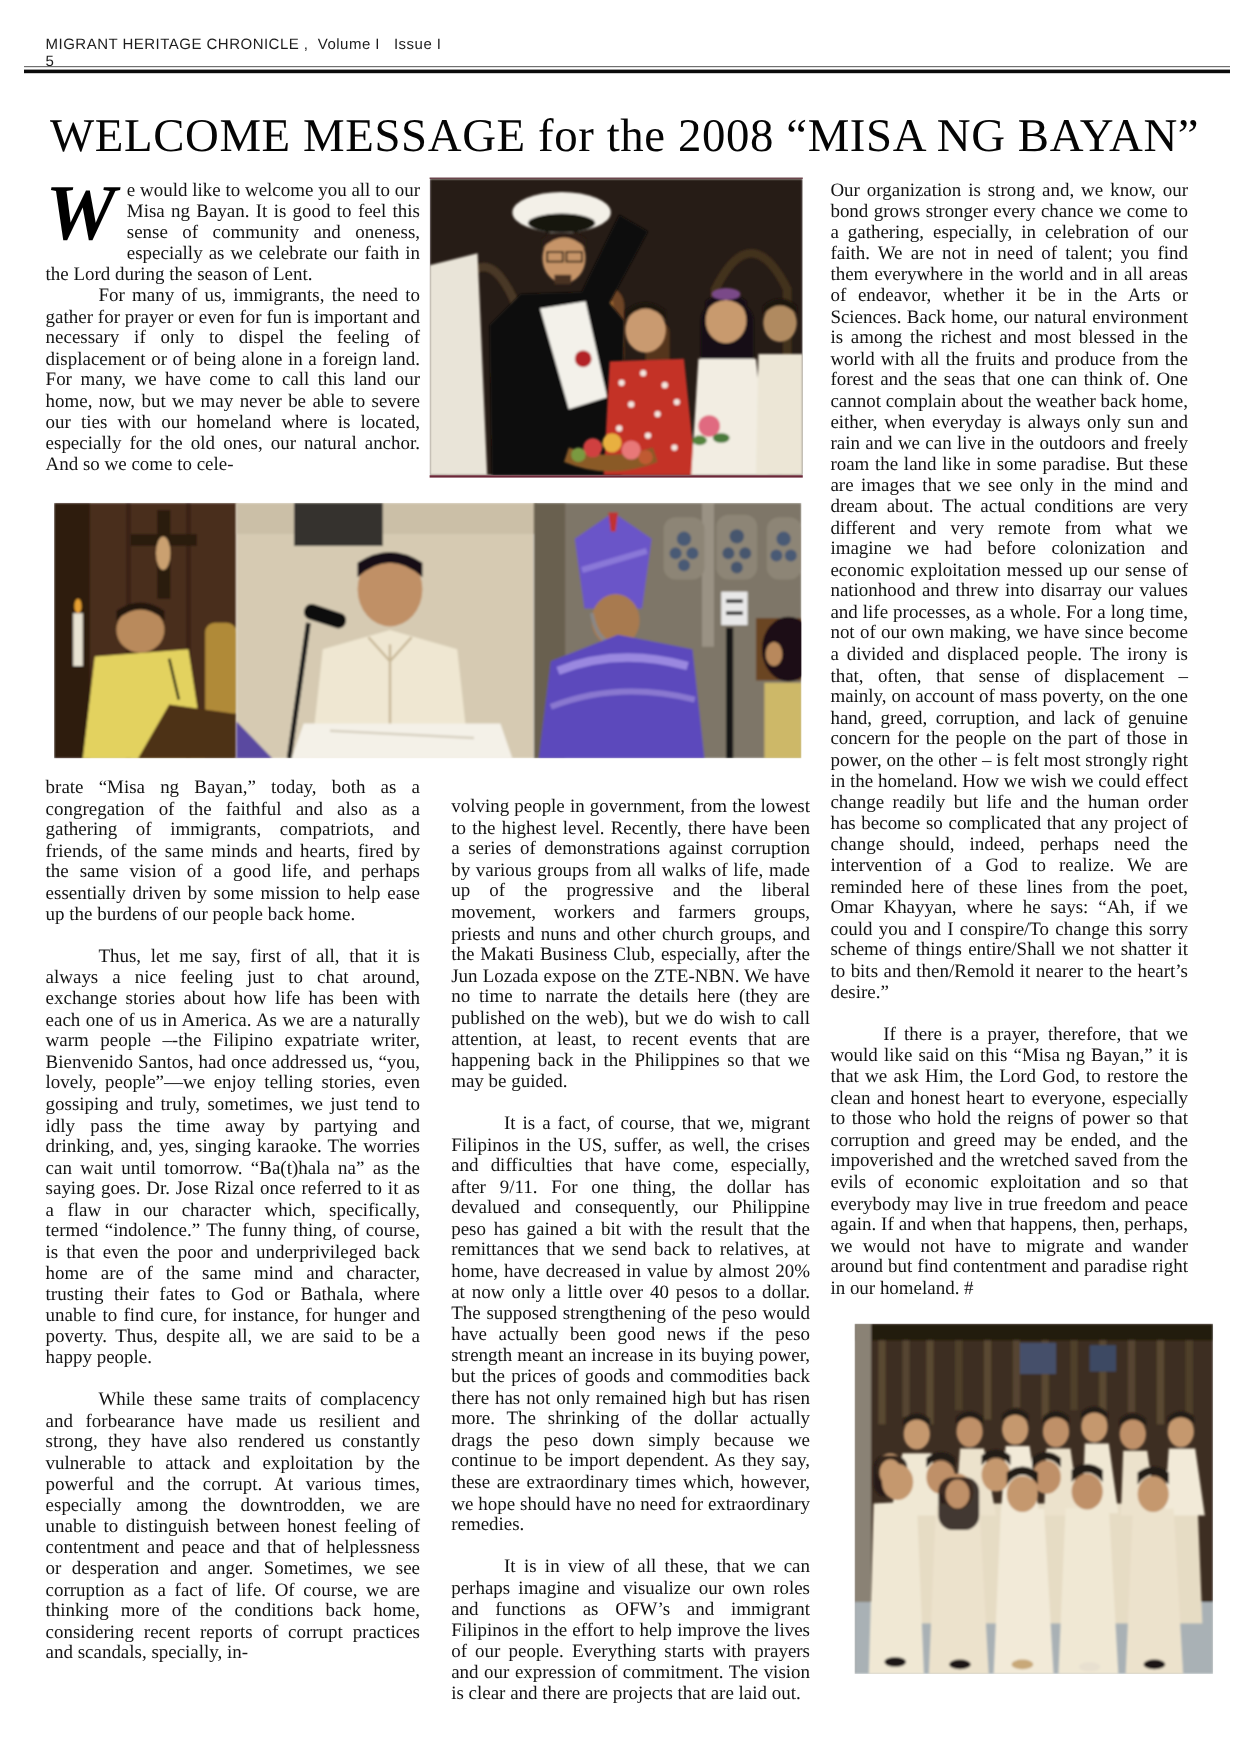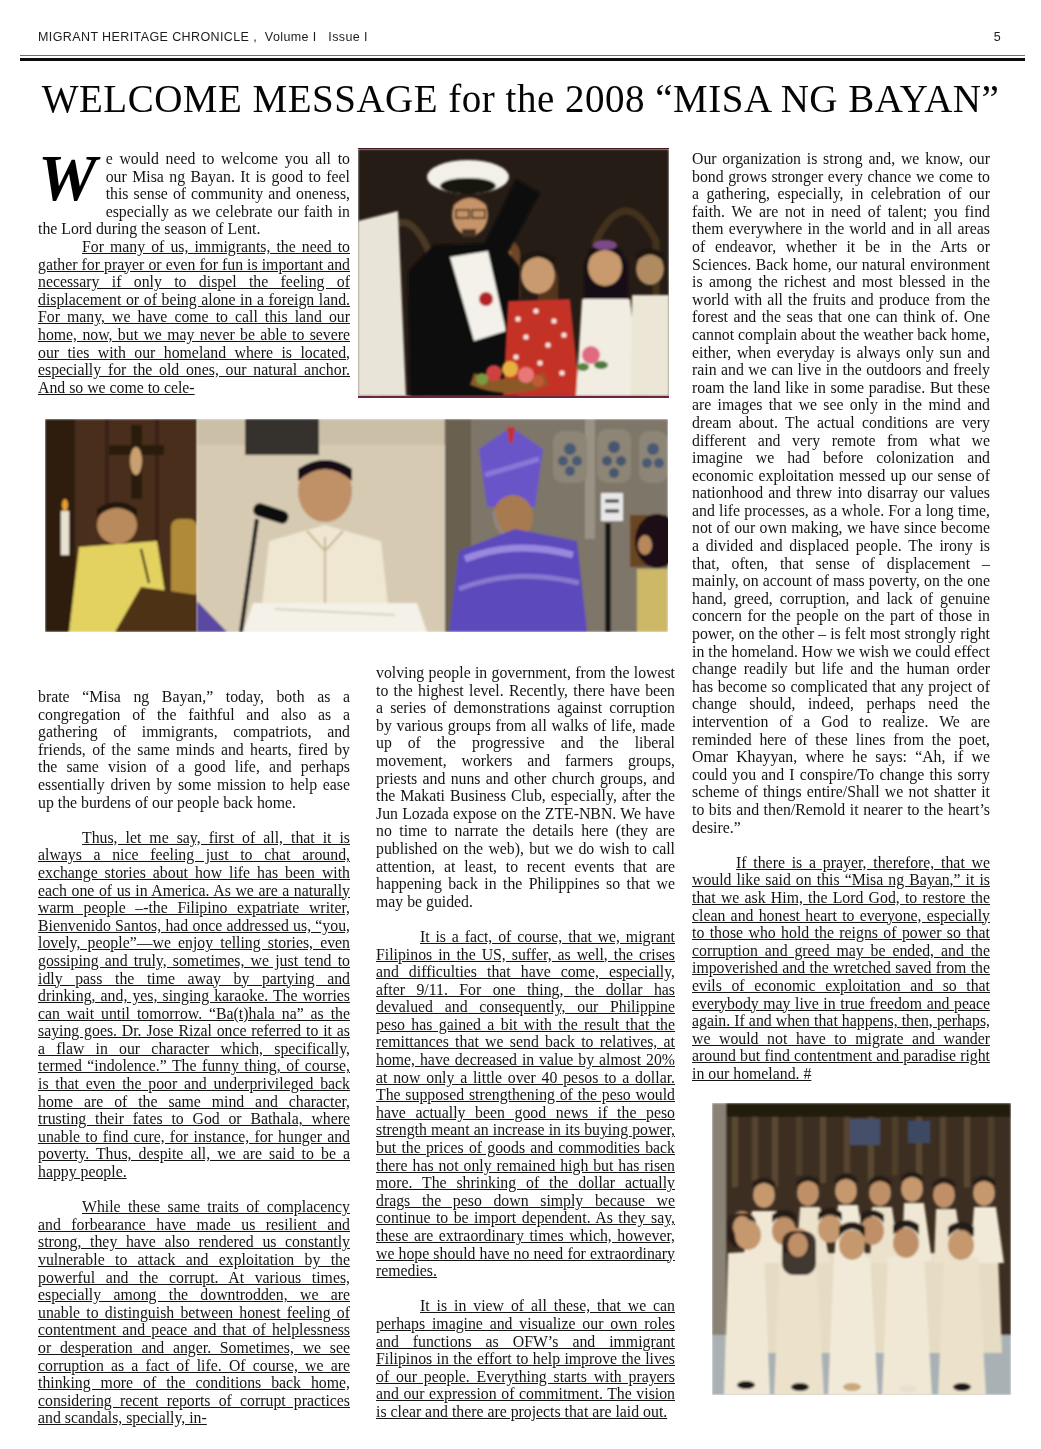--- a/index.html
+++ b/index.html
@@ -1,29 +1,29 @@
 <!DOCTYPE html>
 <html><head>
 <meta charset="utf-8">
 <style>
   html,body{margin:0;padding:0;background:#fff;}
   .page{position:relative;width:1041px;height:1449px;background:#ffffff;overflow:hidden;
         font-family:"Liberation Serif", serif;}
-  .masthead-bar{position:absolute;top:30px;left:38px;right:40px;display:flex;
-        justify-content:space-between;font-family:"Liberation Sans", sans-serif;
-        font-size:12.5px;letter-spacing:.4px;color:#1c1c1c;white-space:pre;}
+  .masthead-bar{position:absolute;top:30px;left:38px;right:21px;display:flex;
+        justify-content:center;font-family:"Liberation Sans", sans-serif;
+        font-size:12.5px;letter-spacing:.4px;color:#1c1c1c;white-space:pre;flex-direction:column;}
   .rule{position:absolute;top:55px;left:20px;right:16px;height:2px;
         border-top:1px solid #6f6f6f;border-bottom:3px solid #0b0b0b;}
-  .headline{position:absolute;top:76px;left:0;right:0;margin:0;text-align:center;
+  .headline{position:absolute;top:76px;left:0;right:0;margin:15px;text-align:center;
         font-family:"Liberation Serif", serif;font-weight:400;font-size:39px;
         letter-spacing:.5px;color:#050505;}
   .tcol{position:absolute;text-align:justify;font-size:15.8px;line-height:17.6px;
         color:#141414;}
   .para{margin:0;padding:0;}
-  .indent{text-indent:44px;text-decoration:underline;}
+  .indent{text-indent:44px;}
   .gap{margin-top:17.6px;}
   .dropcap{float:left;font-size:66px;line-height:50px;font-style:italic;font-weight:bold;
         padding:3px 9px 0 0;color:#000;}
   .photo{position:absolute;display:block;overflow:hidden;}
   .photo-top{border-top:1px solid #4a1a22;border-bottom:2px solid #6b2737;}
   svg{display:block;}
 </style>
 </head>
 <body>
 
@@ -31,21 +31,21 @@
 
   <div class="masthead-bar">
     <span>MIGRANT HERITAGE CHRONICLE ,  Volume I   Issue I</span>
     <span>5</span>
   </div>
   <div class="rule"></div>
 
   <h1 class="headline">WELCOME MESSAGE for the 2008 “MISA NG BAYAN”</h1>
 
   <section class="tcol" style="left:38px;top:150px;width:312px;">
-    <p class="para"><span class="dropcap">W</span><span>e would need to welcome you all to our Misa ng Bayan.  It is good to feel this sense of community and oneness, especially as we celebrate our faith in the Lord during the season of Lent.</span></p>
+    <p class="para"><span class="dropcap">W</span><span>e would like to welcome you all to our Misa ng Bayan.  It is good to feel this sense of community and oneness, especially as we celebrate our faith in the Lord during the season of Lent.</span></p>
     <p class="para indent">For many of us, immigrants, the need to gather for prayer or even for fun is important and necessary if only to dispel the feeling of displacement or of being alone in a foreign land.  For many, we have come to call this land our home, now, but we may never be able to severe our ties with our homeland where is located, especially for the old ones, our natural anchor.  And so we come to cele-</p>
   </section>
 
   <span class="photo photo-top" style="left:358px;top:148px;width:311px;height:247px;">
     <svg viewBox="0 0 311 247" width="311" height="247">
       <defs>
           <filter id="b1" x="-5%" y="-5%" width="110%" height="110%">
             <feGaussianBlur stdDeviation="1"></feGaussianBlur>
           </filter>
         </defs>
@@ -183,21 +183,21 @@
         <line x1="560" y1="92" x2="574" y2="92" stroke="#333" stroke-width="3"></line>
         <rect x="560" y="104" width="6" height="109" fill="#141414"></rect>
         <rect x="585" y="96" width="38" height="52" fill="#6a4424"></rect>
         <ellipse cx="612" cy="122" rx="22" ry="27" fill="#1a1015"></ellipse>
         <ellipse cx="600" cy="126" rx="7" ry="10" fill="#b8885c"></ellipse>
         <rect x="592" y="150" width="31" height="63" fill="#cdb868"></rect>
       </g>
     </svg>
   </span>
 
-  <section class="tcol" style="left:38px;top:648px;width:312px;margin-top:40px;">
+  <section class="tcol" style="left:38px;top:648px;width:312px;">
     <p class="para">brate “Misa ng Bayan,” today,  both as a congregation of the faithful and also as a gathering of immigrants, compatriots, and friends, of the same minds and hearts, fired by the same vision of a good life, and perhaps essentially driven by some mission to help ease up the burdens of our people back home.</p>
     <p class="para indent gap">Thus, let me say, first of all, that it is always a nice feeling just to chat around, exchange stories about how life has been with each one of us in America.  As we are a naturally warm people –-the Filipino expatriate writer, Bienvenido Santos, had once addressed us, “you, lovely, people”—we enjoy telling stories, even gossiping and truly, sometimes, we just tend to idly pass the time away by partying and drinking, and, yes, singing karaoke.  The worries can wait until tomorrow.  “Ba(t)hala na” as the saying goes.  Dr. Jose Rizal once referred to it as a flaw in our character which, specifically, termed “indolence.” The funny thing, of course, is that even the poor and underprivileged back home are of the same mind and character, trusting their fates to God or Bathala, where unable to find cure, for instance, for hunger and poverty.  Thus, despite all, we are said to be a happy people.</p>
     <p class="para indent gap">While these same traits of complacency and forbearance have made us resilient and strong, they have also rendered us constantly vulnerable to attack and exploitation by the powerful and the corrupt.  At various times, especially among the downtrodden, we are unable to distinguish between honest feeling of contentment and peace and that of helplessness or desperation and anger.  Sometimes, we see corruption as a fact of life.  Of course, we are thinking more of the conditions back home, considering recent reports of corrupt practices and scandals, specially, in-</p>
   </section>
 
   <section class="tcol" style="left:376px;top:664px;width:299px;">
     <p class="para">volving people in government, from the lowest to the highest level.  Recently, there have been a series of demonstrations against corruption by various groups from all walks of life, made up of the progressive and the liberal movement, workers and farmers groups, priests and nuns and other church groups, and the Makati Business Club, especially, after the Jun Lozada expose on the ZTE-NBN.  We have no time to narrate the details here (they are published on the web), but we do wish to call attention, at least, to recent events that are happening back in the Philippines so that we may be guided.</p>
     <p class="para indent gap">It is a fact, of course, that we, migrant Filipinos in the US, suffer, as well, the crises and difficulties that have come, especially, after 9/11.  For one thing, the dollar has devalued and consequently, our Philippine peso has gained a bit with the result that the remittances that we send back to relatives, at home, have decreased in value by almost 20% at now only a little over 40 pesos to a dollar.  The supposed strengthening of the peso would have actually been good news if the peso strength meant an increase in its buying power, but the prices of goods and commodities back there has not only remained high but has risen more. The shrinking of the dollar actually drags the peso down simply because we continue to be import dependent.  As they say, these are extraordinary times which, however, we hope should have no need for extraordinary remedies.</p>
     <p class="para indent gap">It is in view of all these, that we can perhaps imagine and visualize our own roles and functions as OFW’s and immigrant Filipinos in the effort to help improve the lives of our people. Everything starts with prayers and our expression of commitment.  The vision is clear and there are projects that are laid out.</p>
   </section>

